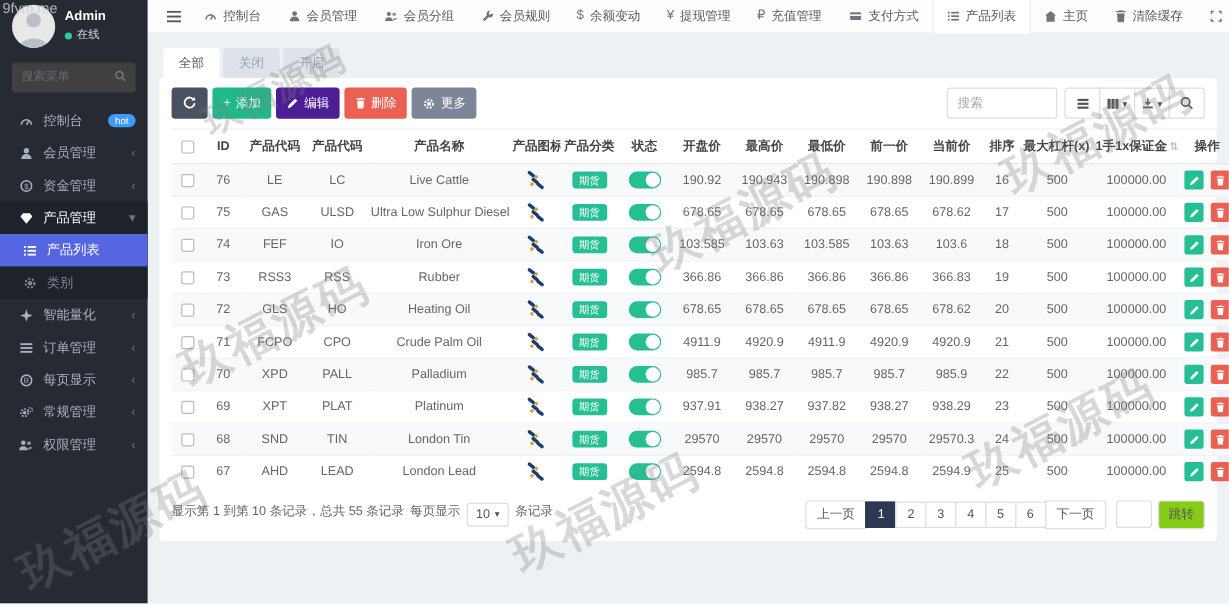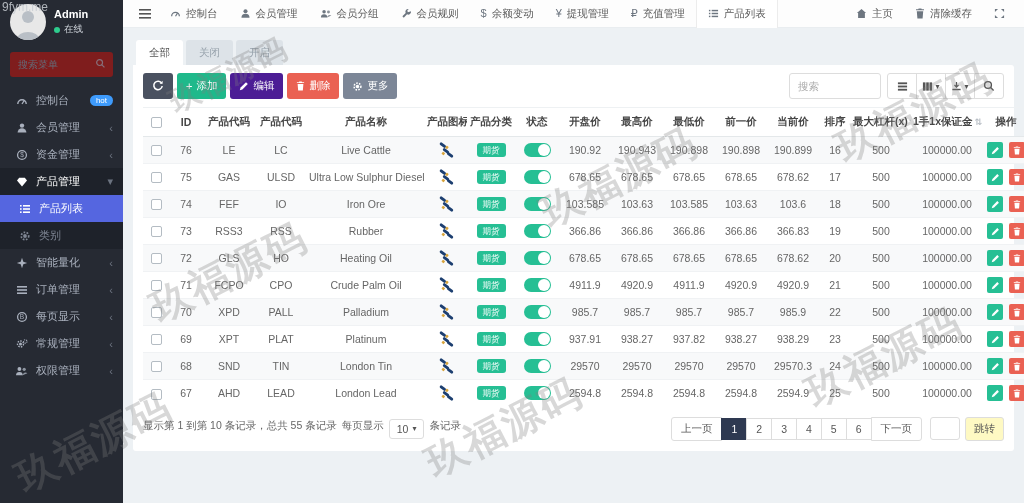--- a/index.html
+++ b/index.html
@@ -13,21 +13,21 @@
   .logo { color:#fff; font-size:14px; font-weight:bold; text-align:center; padding:9px 0 6px; letter-spacing:.2px; }
   .user-block { display:flex; align-items:center; padding:4px 10px 10px; }
   .avatar { width:36px; height:36px; border-radius:50%; background:#e8e8e8; position:relative; overflow:hidden; flex-shrink:0; }
   .avatar:before { content:""; position:absolute; left:50%; top:7px; width:12px; height:12px; margin-left:-6px; border-radius:50%; background:#b9bfc6; }
   .avatar:after { content:""; position:absolute; left:50%; bottom:-6px; width:22px; height:14px; margin-left:-11px; border-radius:50% 50% 0 0; background:#b9bfc6; }
   .user-meta { margin-left:8px; }
   .user-name { color:#fff; font-weight:bold; font-size:11px; }
   .user-status { font-size:9.5px; color:#cfd4db; margin-top:3px; display:flex; align-items:center; }
   .dot { width:6px; height:6px; border-radius:50%; background:#2ecc8e; margin-right:4px; display:inline-block; }
   .side-search { margin:2px 10px 10px; position:relative; }
-  .side-search input { width:100%; height:25px; background:#7f1d1d; border:none; border-radius:3px; color:#98a0ad; font-size:10px; padding:0 24px 0 8px; outline:none; font-family:inherit; }
+  .side-search input { width:100%; height:25px; background:#404040; border:none; border-radius:3px; color:#98a0ad; font-size:10px; padding:0 24px 0 8px; outline:none; font-family:inherit; }
   .side-search input::placeholder { color:#646b78; }
   .side-search .sicon { position:absolute; right:7px; top:6px; opacity:.7; }
 
   .menu { font-size:11px; }
   .mitem { display:flex; align-items:center; height:27px; padding:0 10px 0 13px; cursor:pointer; color:#a9b0bd; text-decoration:none; }
   .micon { width:17px; display:inline-flex; justify-content:center; margin-right:6px; flex-shrink:0; }
   .mlabel { flex:1; white-space:nowrap; }
   .chev { color:#6c7380; font-size:11px; }
   .badge-hot { background:#3e9bfc; color:#fff; font-size:8px; padding:1px 6px; border-radius:8px; }
   .mgroup { background:#1e222a; }
@@ -86,21 +86,21 @@
 
   .table-footer { display:flex; align-items:center; margin-top:10px; color:#666; font-size:10.5px; }
   .pg-info { display:flex; align-items:flex-start; gap:5px; }
   .pagesize { display:inline-flex; align-items:center; gap:4px; border:1px solid #ddd; border-radius:3px; padding:3px 7px; background:#fff; cursor:pointer; color:#555; }
   .pager { margin-left:auto; display:flex; align-items:center; }
   .page, .page-nav { border:1px solid #ddd; background:#fff; padding:4px 9px; margin-left:-1px; cursor:pointer; color:#555; }
   .page-nav.prev { border-radius:3px 0 0 3px; margin-left:0; }
   .page-nav.next { border-radius:0 3px 3px 0; }
   .page.active { background:#2e3951; border-color:#2e3951; color:#fff; }
   .jump-input { width:30px; height:23px; border:1px solid #ddd; border-radius:3px; margin-left:8px; outline:none; padding:0 4px; font-family:inherit; }
-  .jump-btn { border:1px solid #ddd; background:#fef9c3; border-radius:3px; padding:4px 8px; margin-left:5px; cursor:pointer; color:#555; }
+  .jump-btn { border:1px solid #ddd; background:#84cc16; border-radius:3px; padding:4px 8px; margin-left:5px; cursor:pointer; color:#555; }
 
   
   .wm-layer { position:absolute; inset:0; pointer-events:none; z-index:40; }
   .wm { position:absolute; font-size:40px; font-weight:bold; color:rgba(125,125,125,.30); transform:rotate(-27deg); white-space:nowrap; letter-spacing:2px; }
   .wm-corner { position:absolute; left:2px; top:0; font-size:12px; color:rgba(200,205,210,.85); z-index:41; pointer-events:none; }
 </style>
 </head>
 <body>
 
 <div class="app">
@@ -306,20 +306,29 @@
         <span class="nicon glyph">$</span>
         <span>余额变动</span>
       </a>
       <a class="nav-item">
         <span class="nicon glyph">¥</span>
         <span>提现管理</span>
       </a>
       <a class="nav-item">
         <span class="nicon glyph">₽</span>
         <span>充值管理</span>
+      </a>
+      <a class="nav-item">
+        <span class="nicon">
+            <svg class="ic" width="12" height="11" viewBox="0 0 12 12">
+              <rect x="1" y="2.5" width="10" height="7" rx="1" fill="currentColor"></rect>
+              <rect x="1" y="4.3" width="10" height="1.5" fill="#fdfdfd"></rect>
+            </svg>
+          </span>
+        <span>支付方式</span>
       </a>
       <a class="nav-item active">
         <span class="nicon">
             <svg class="ic" width="11" height="11" viewBox="0 0 12 12">
               <g fill="currentColor">
                 <rect x="1" y="2" width="1.6" height="1.6"></rect>
                 <rect x="4" y="2" width="7" height="1.6"></rect>
                 <rect x="1" y="5.2" width="1.6" height="1.6"></rect>
                 <rect x="4" y="5.2" width="7" height="1.6"></rect>
                 <rect x="1" y="8.4" width="1.6" height="1.6"></rect>

